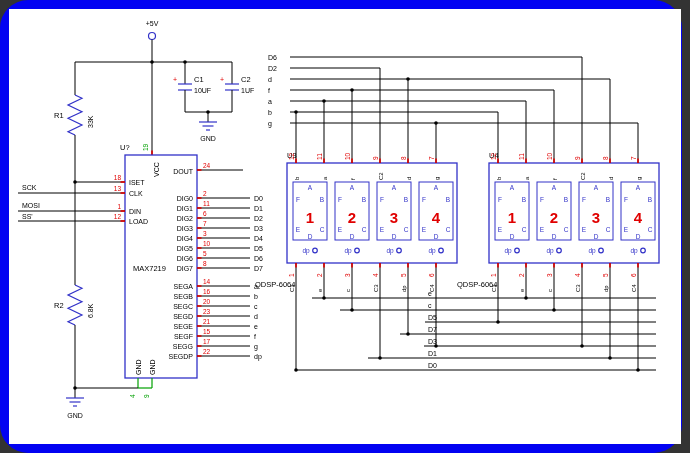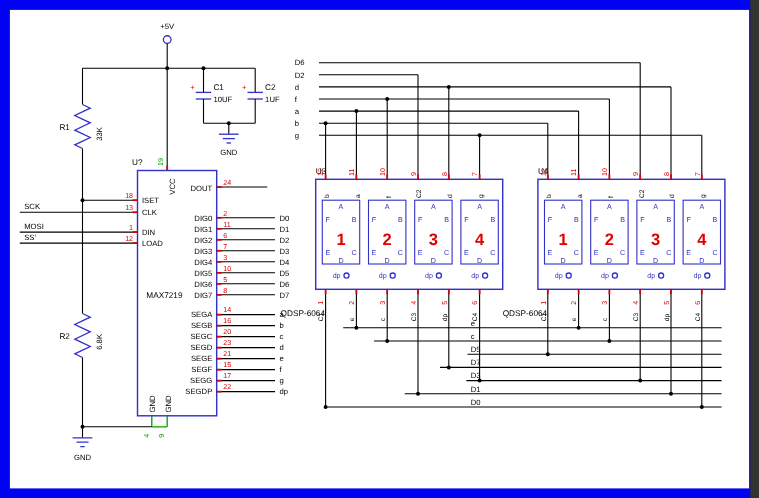--- a/index.html
+++ b/index.html
@@ -1,17 +1,17 @@
 <!DOCTYPE html>
 <html style="--border-blue: #0202f2; --wire: #000000; --symbol: #3232c8; --pin-red: #e00000; --power-green: #00a000; --digit-red: #e00000;"><head>
 <meta charset="utf-8">
 <style>
   html,body{margin:0;padding:0;}
   body{background:#333;font-family:"Liberation Sans",sans-serif;}
-  .frame{position:relative;width:682px;height:453px;background:var(--border-blue,#0202f2);}
+  .frame{position:relative;width:682px;height:453px;background:var(--border-blue,#0202f2);border-radius:28px;}
   .inner{position:absolute;left:9px;top:9px;width:672px;height:435px;background:#fff;}
   svg{position:absolute;left:0;top:0;}
   svg text{font-family:"Liberation Sans",sans-serif;}
   .wire{stroke:var(--wire,#000);stroke-width:1;fill:none;}
   .sym{stroke:var(--symbol,#3232c8);stroke-width:1.2;fill:none;}
   .box{stroke:var(--symbol,#3232c8);stroke-width:1.3;fill:#fff;}
   .cellbox{stroke:var(--symbol,#3232c8);stroke-width:1;fill:#fff;}
   .tick{stroke:var(--pin-red,#e00000);stroke-width:1.6;}
   .gw{stroke:var(--power-green,#00a000);stroke-width:1.2;fill:none;}
   .lbl{fill:#000;font-size:7px;}

